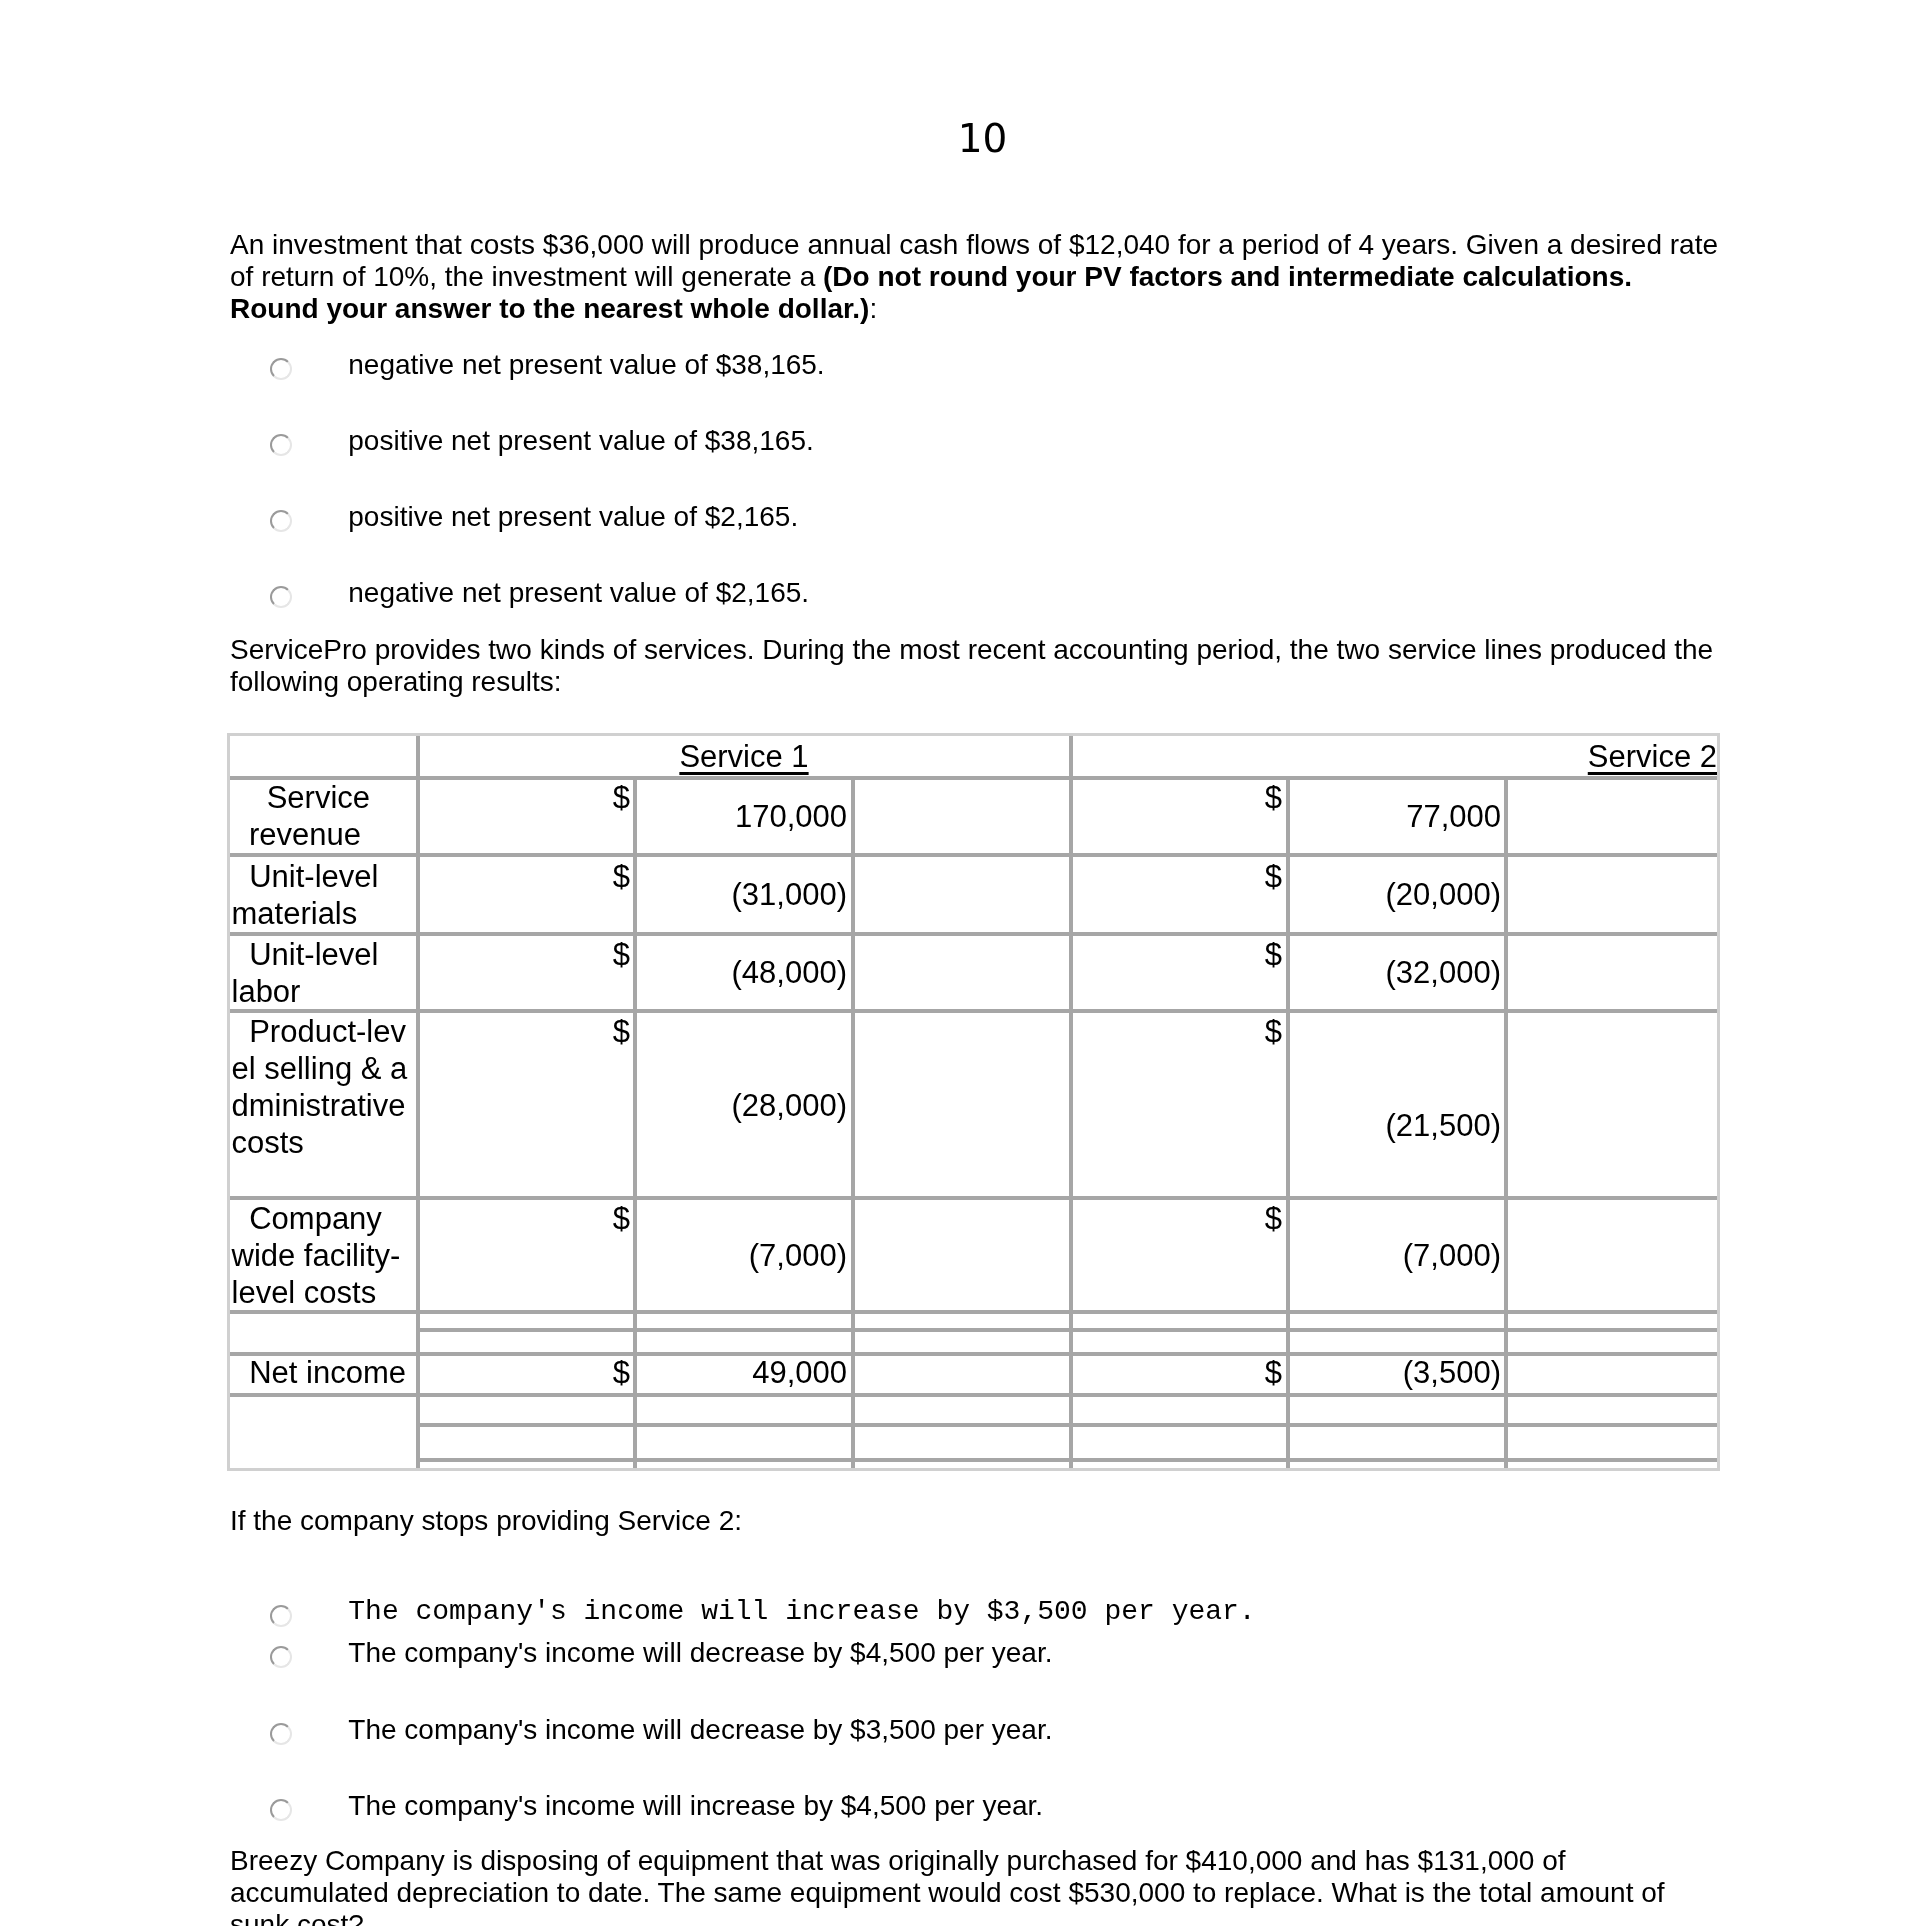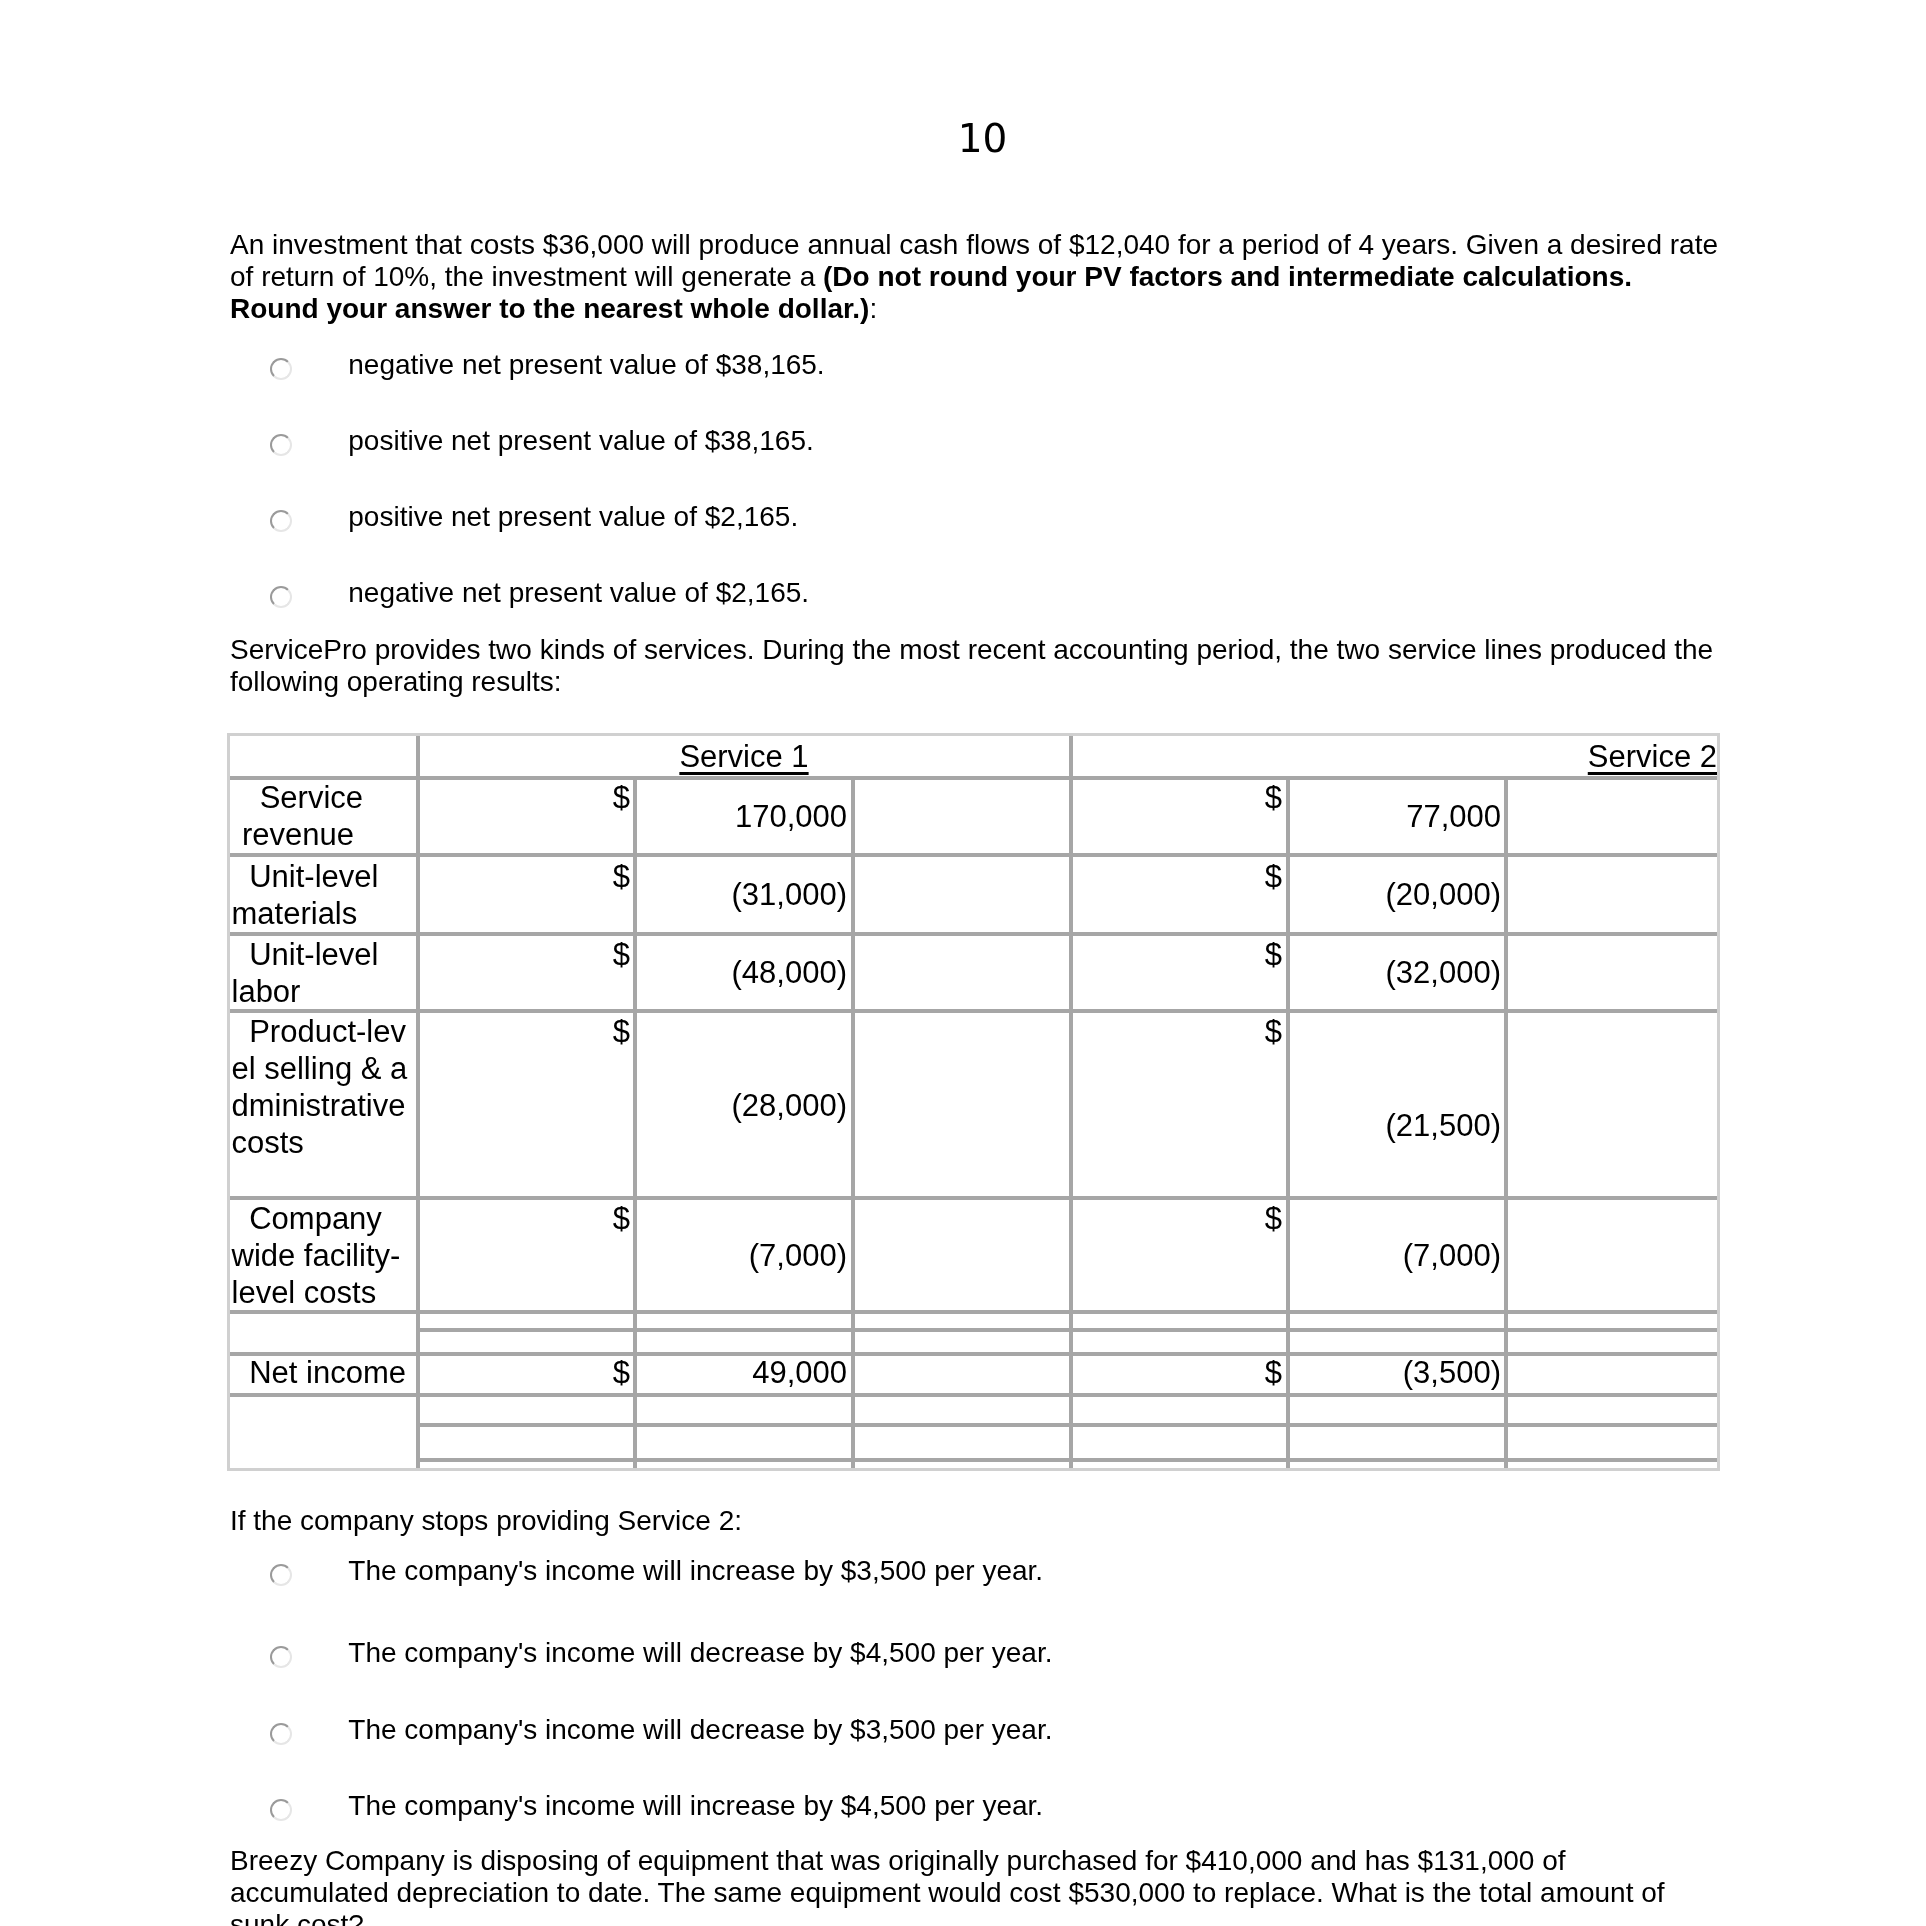--- a/index.html
+++ b/index.html
@@ -71,21 +71,21 @@
   <div class="vline" style="left:186px; top:0; height:732px;"></div>
   <div class="vline" style="left:403px; top:40px; height:692px;"></div>
   <div class="vline" style="left:621px; top:40px; height:692px;"></div>
   <div class="vline" style="left:839px; top:0; height:732px;"></div>
   <div class="vline" style="left:1056px; top:40px; height:692px;"></div>
   <div class="vline" style="left:1274px; top:40px; height:692px;"></div>
 
   <div class="cell hdr" style="left:189px; width:650px; top:1.5px;">Service 1</div>
   <div class="cell hdr" style="left:842px; width:645px; top:1.5px;text-align:right;">Service 2</div>
 
-  <div class="cell lbl" style="left:12px; width:181px; top:43px; text-indent:17.7px;">Service revenue</div>
+  <div class="cell lbl" style="left:19px; width:181px; top:43px; text-indent:17.7px;">Service revenue</div>
   <div class="cell dollar" style="left:189px; width:211px; top:43px;">$</div>
   <div class="cell amt" style="left:406px; width:211px; top:62px;">170,000</div>
   <div class="cell dollar" style="left:842px; width:210px; top:43px;">$</div>
   <div class="cell amt" style="left:1059px; width:212px; top:62px;">77,000</div>
 
   <div class="cell lbl" style="left:1.5px; width:181px; top:122px; text-indent:17.7px;">Unit-level materials</div>
   <div class="cell dollar" style="left:189px; width:211px; top:122px;">$</div>
   <div class="cell amt" style="left:406px; width:211px; top:140px;">(31,000)</div>
   <div class="cell dollar" style="left:842px; width:210px; top:122px;">$</div>
   <div class="cell amt" style="left:1059px; width:212px; top:140px;">(20,000)</div>
@@ -110,21 +110,21 @@
 
   <div class="cell lbl" style="left:1.5px; width:181px; top:618px; text-indent:17.7px;">Net income</div>
   <div class="cell dollar" style="left:189px; width:211px; top:618px;">$</div>
   <div class="cell amt" style="left:406px; width:211px; top:618px;">49,000</div>
   <div class="cell dollar" style="left:842px; width:210px; top:618px;">$</div>
   <div class="cell amt" style="left:1059px; width:212px; top:618px;">(3,500)</div>
 </div>
 
 <div class="para" style="top:1505px;">If the company stops providing Service 2:</div>
 
-<div class="opt" style="top:1553px;">
+<div class="opt" style="top:1594px;font-family:Liberation Mono, monospace;">
   <div class="radio"></div>
   <span class="txt">The company's income will increase by $3,500 per year.</span>
 </div>
 <div class="opt" style="top:1635px;">
   <div class="radio"></div>
   <span class="txt">The company's income will decrease by $4,500 per year.</span>
 </div>
 <div class="opt" style="top:1712px;">
   <div class="radio"></div>
   <span class="txt">The company's income will decrease by $3,500 per year.</span>

